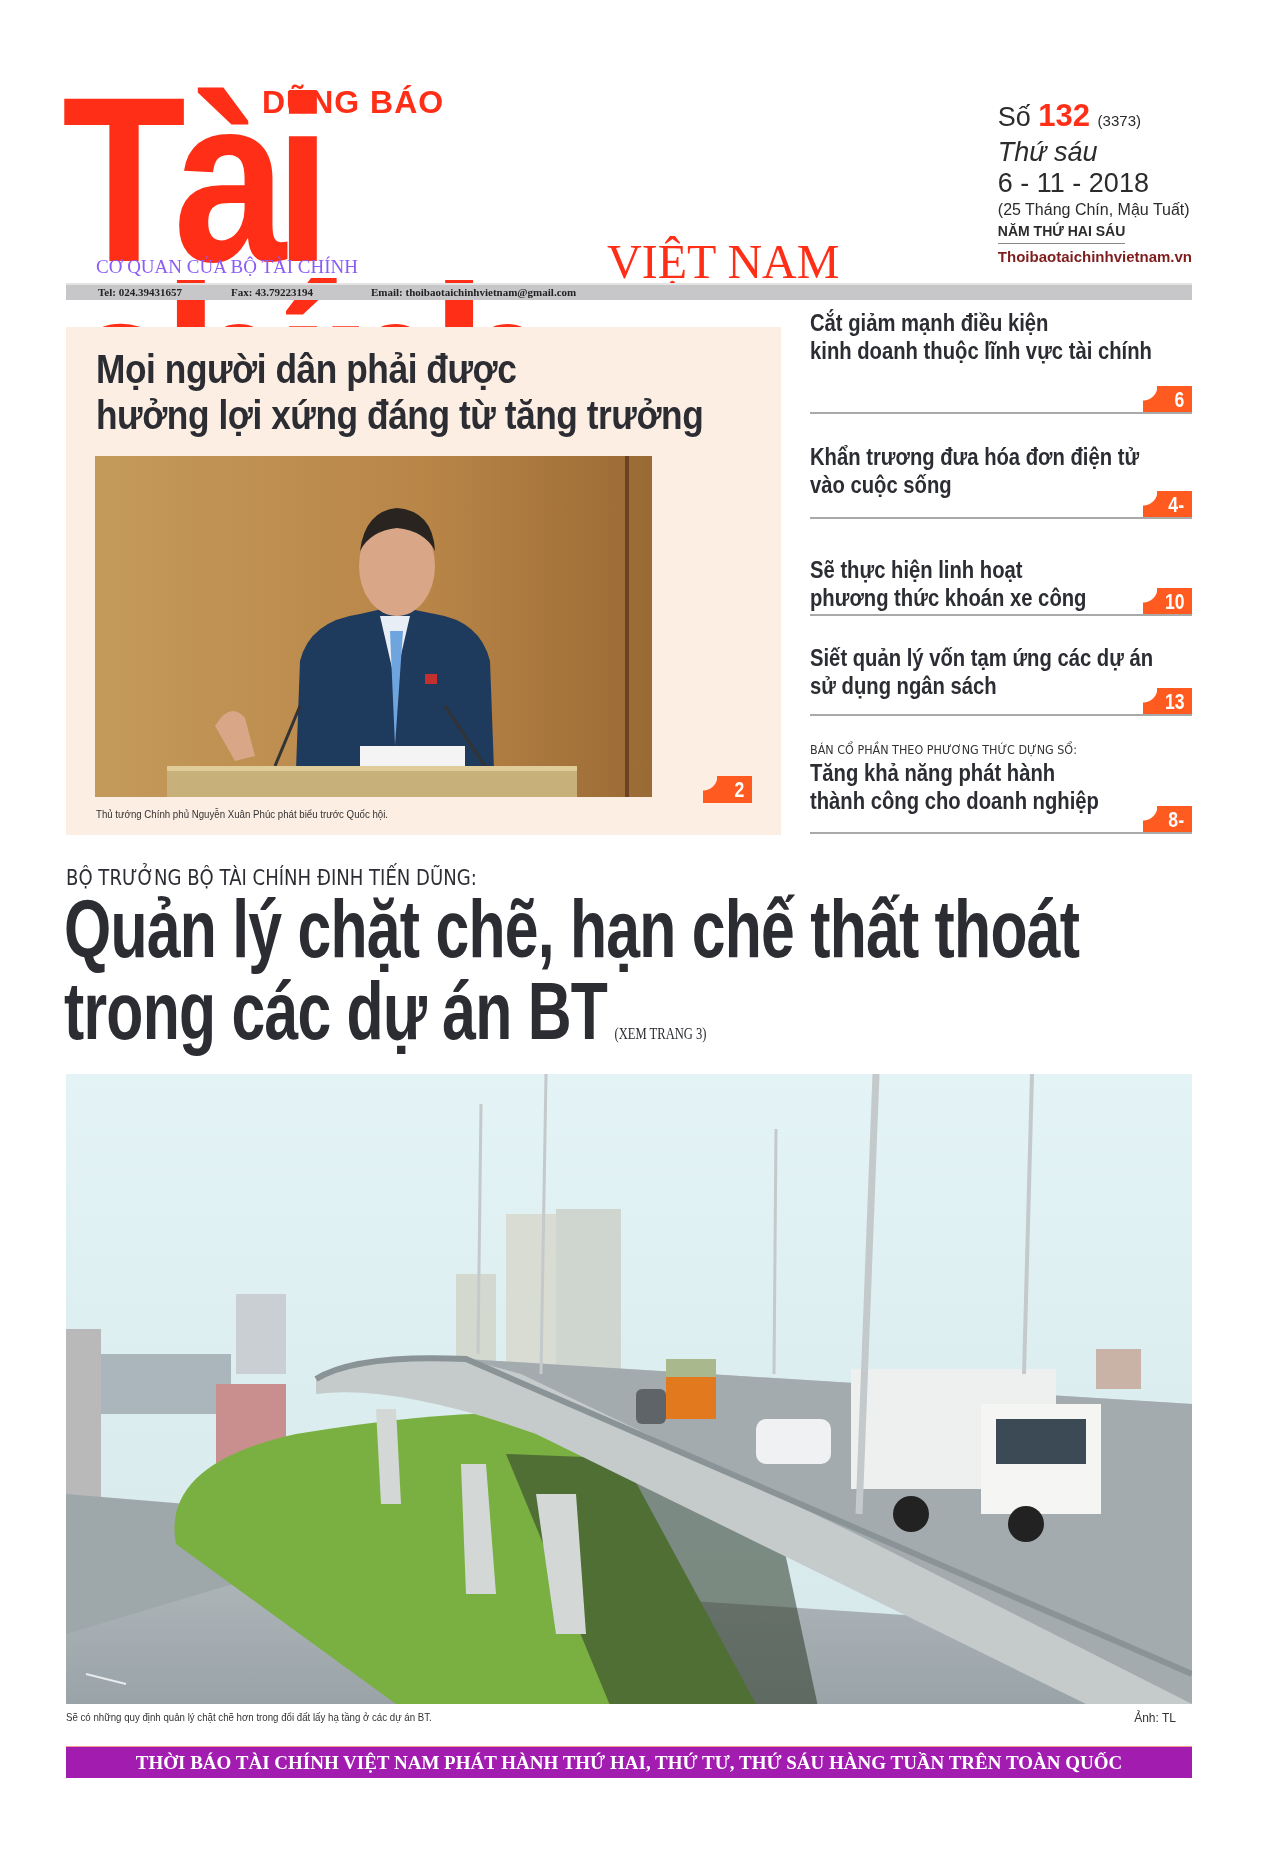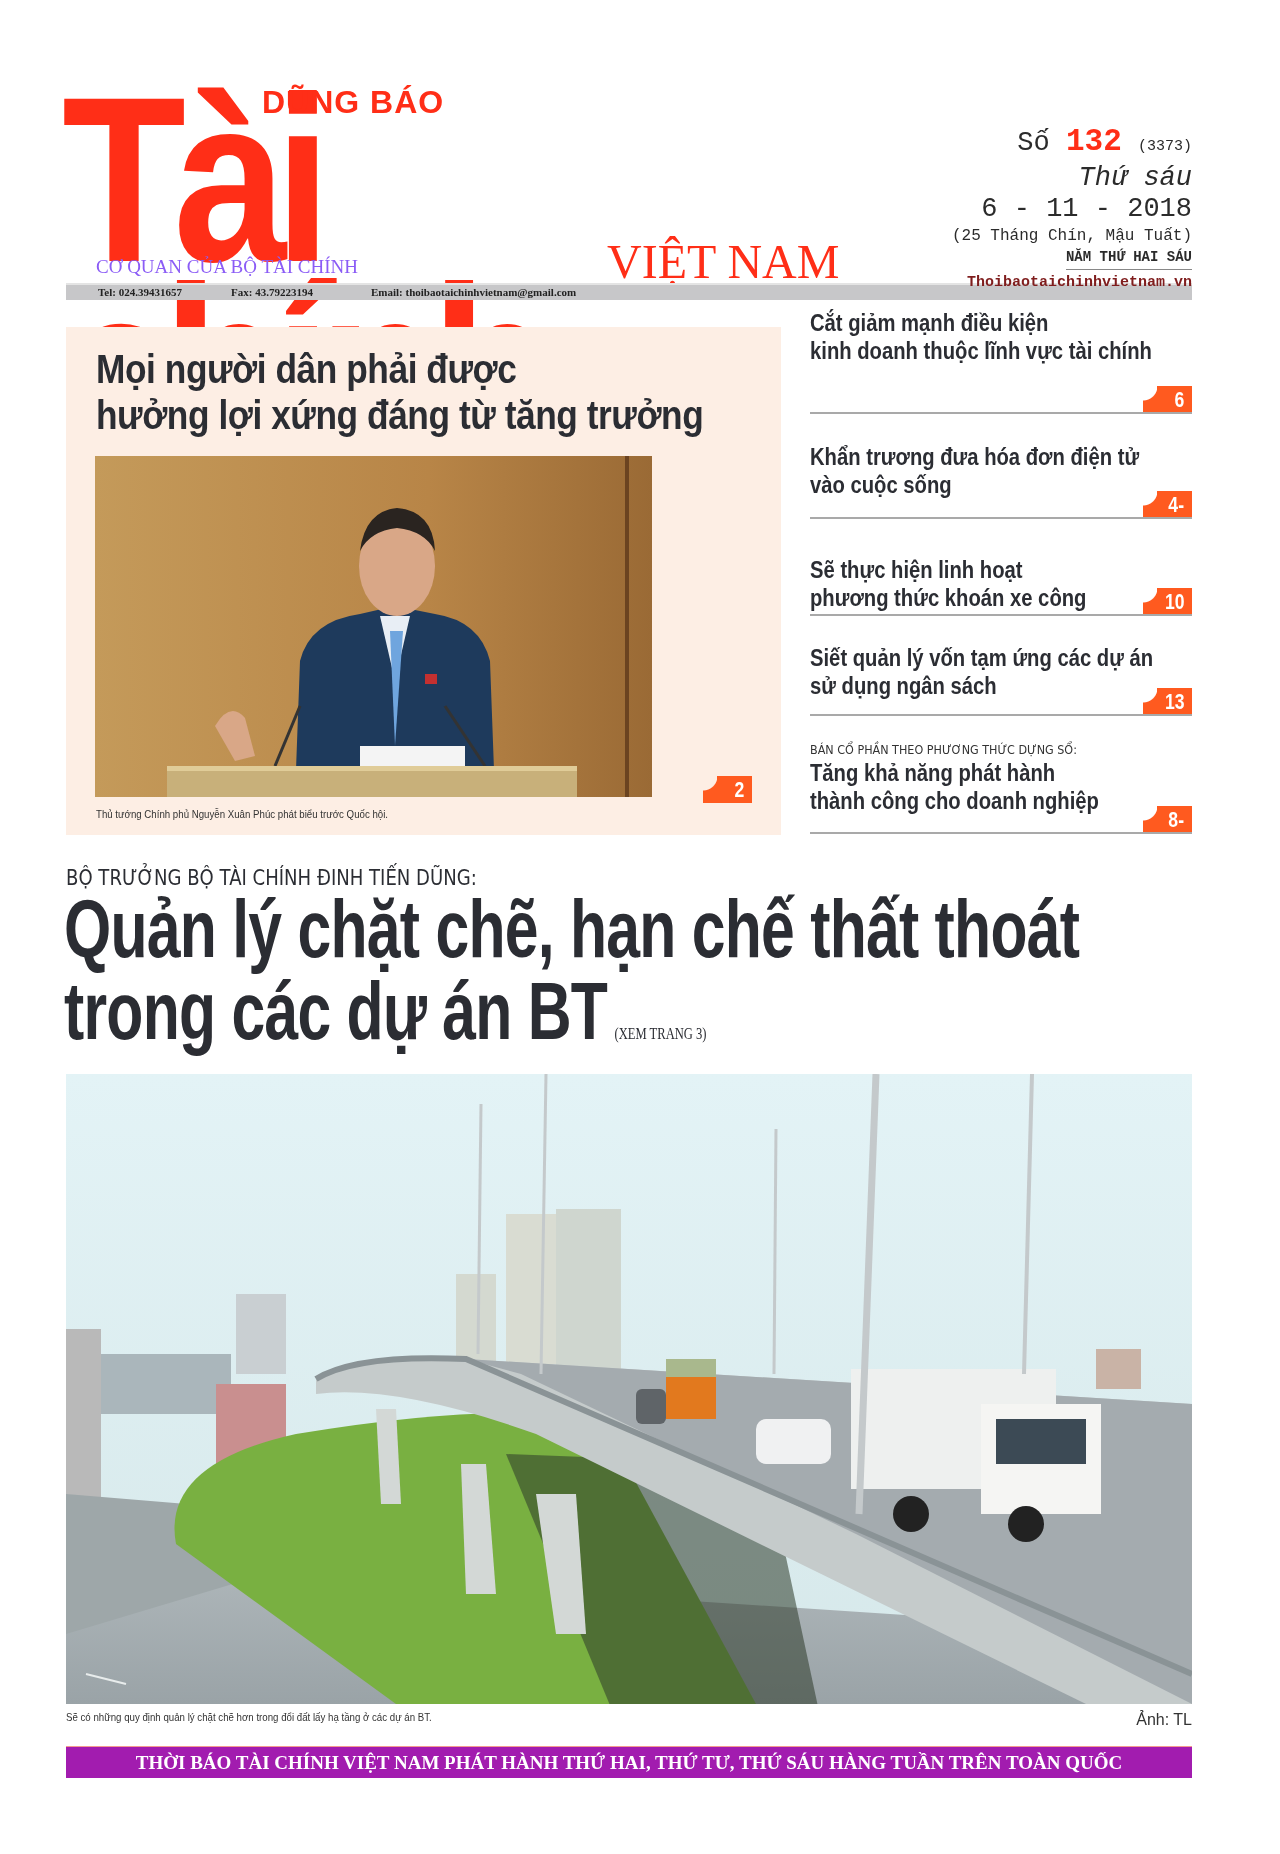--- a/index.html
+++ b/index.html
@@ -6,21 +6,21 @@
   body{width:1280px;height:1854px;position:relative;overflow:hidden;font-family:"Liberation Sans",sans-serif;color:#2b2d33;}
   .abs{position:absolute;}
   
   .mast-small{left:262px;top:84px;font-family:"Liberation Sans",sans-serif;font-weight:900;font-size:32px;color:#ff2e17;letter-spacing:1px;}
   .mast-big{left:62px;top:84px;width:820px;height:200px;}
   .mast-big span{font-family:"Liberation Sans",sans-serif;font-weight:900;color:#ff2e17;font-size:236px;line-height:190px;letter-spacing:-14px;display:inline-block;transform:scaleX(0.86);transform-origin:left top;}
   .mast-sub{left:96px;top:256px;font-family:"Liberation Serif",serif;font-size:19px;color:#8b5cf6;}
   .mast-vn{left:607px;top:236px;font-family:"Liberation Serif",serif;font-size:48px;color:#ff2e17;line-height:52px;}
   .contact-bar{left:66px;top:283px;width:808px;height:15px;background:#c7c7c9;border-top:2px solid #e4e4e4;}
   .contact-bar span{position:absolute;top:0;font-family:"Liberation Serif",serif;font-weight:bold;font-size:11px;line-height:15px;color:#222;}
-  .issue{right:88px;top:100px;text-align:right;font-family:Liberation Mono, monospace;color:#2b2b2b;margin-top:26px;}
+  .issue{right:88px;top:100px;text-align:left;font-family:Liberation Sans, sans-serif;color:#2b2b2b;}
   .issue .l1{font-size:27px;line-height:32px;}
   .issue .num{color:#ff2e17;font-weight:bold;font-size:31px;}
   .issue .small{font-size:15px;}
   .issue .l2{font-size:27px;font-style:italic;line-height:30px;}
   .issue .l3{font-size:27px;line-height:32px;}
   .issue .l4{font-size:16px;line-height:22px;}
   .issue .l5{font-size:14px;font-weight:bold;line-height:20px;border-bottom:1px solid #888;padding-bottom:2px;display:inline-block;}
   .issue .l6{font-size:15px;font-weight:bold;color:#7f1d1d;line-height:26px;}
   .bar-right{left:874px;top:283px;width:318px;height:15px;background:#c7c7c9;border-top:2px solid #e4e4e4;}
 
@@ -39,21 +39,21 @@
   .side-title{font-family:"Liberation Sans",sans-serif;font-weight:bold;font-size:23px;line-height:28px;color:#2b2d33;white-space:nowrap;transform:scaleX(0.88);transform-origin:left top;}
   .side-kicker{font-family:"DejaVu Sans",sans-serif;font-size:13px;color:#333;white-space:nowrap;transform:scaleX(0.86);transform-origin:left top;}
   .side-line{position:absolute;left:810px;width:382px;height:2px;background:#a9a9a9;}
 
   
   .main-kicker{left:66px;top:866px;font-family:"DejaVu Sans",sans-serif;font-size:21px;color:#2b2d33;white-space:nowrap;transform:scaleX(0.86);transform-origin:left top;}
   .main-title{left:64px;top:888px;font-family:"Liberation Sans",sans-serif;font-weight:bold;font-size:82px;line-height:82px;color:#2b2d33;white-space:nowrap;transform:scaleX(0.74);transform-origin:left top;letter-spacing:-1px;}
   .main-ref{font-family:"Liberation Serif",serif;font-size:17px;font-weight:normal;letter-spacing:0;display:inline-block;margin-left:10px;}
   .big-photo{left:66px;top:1074px;width:1126px;height:630px;overflow:hidden;}
   .big-caption{left:66px;top:1711px;font-size:11px;color:#333;white-space:nowrap;transform:scaleX(0.88);transform-origin:left top;}
-  .big-credit{right:88px;top:1711px;font-size:16px;color:#333;text-align:center;}
+  .big-credit{right:104px;top:1711px;font-size:12px;color:#333;text-align:center;}
   .footer-bar{left:66px;top:1746px;width:1126px;height:31px;background:#a21caf;border-top:1px solid #f49a8f;}
   .footer-bar span{display:block;text-align:center;color:#fff;font-family:"Liberation Serif",serif;font-weight:bold;font-size:19px;line-height:31px;white-space:nowrap;}
 </style>
 </head>
 <body>
 
 <div class="abs mast-big">
   <span>Tài chính</span>
 </div>
 <div class="abs mast-small">DŨNG BÁO</div>

